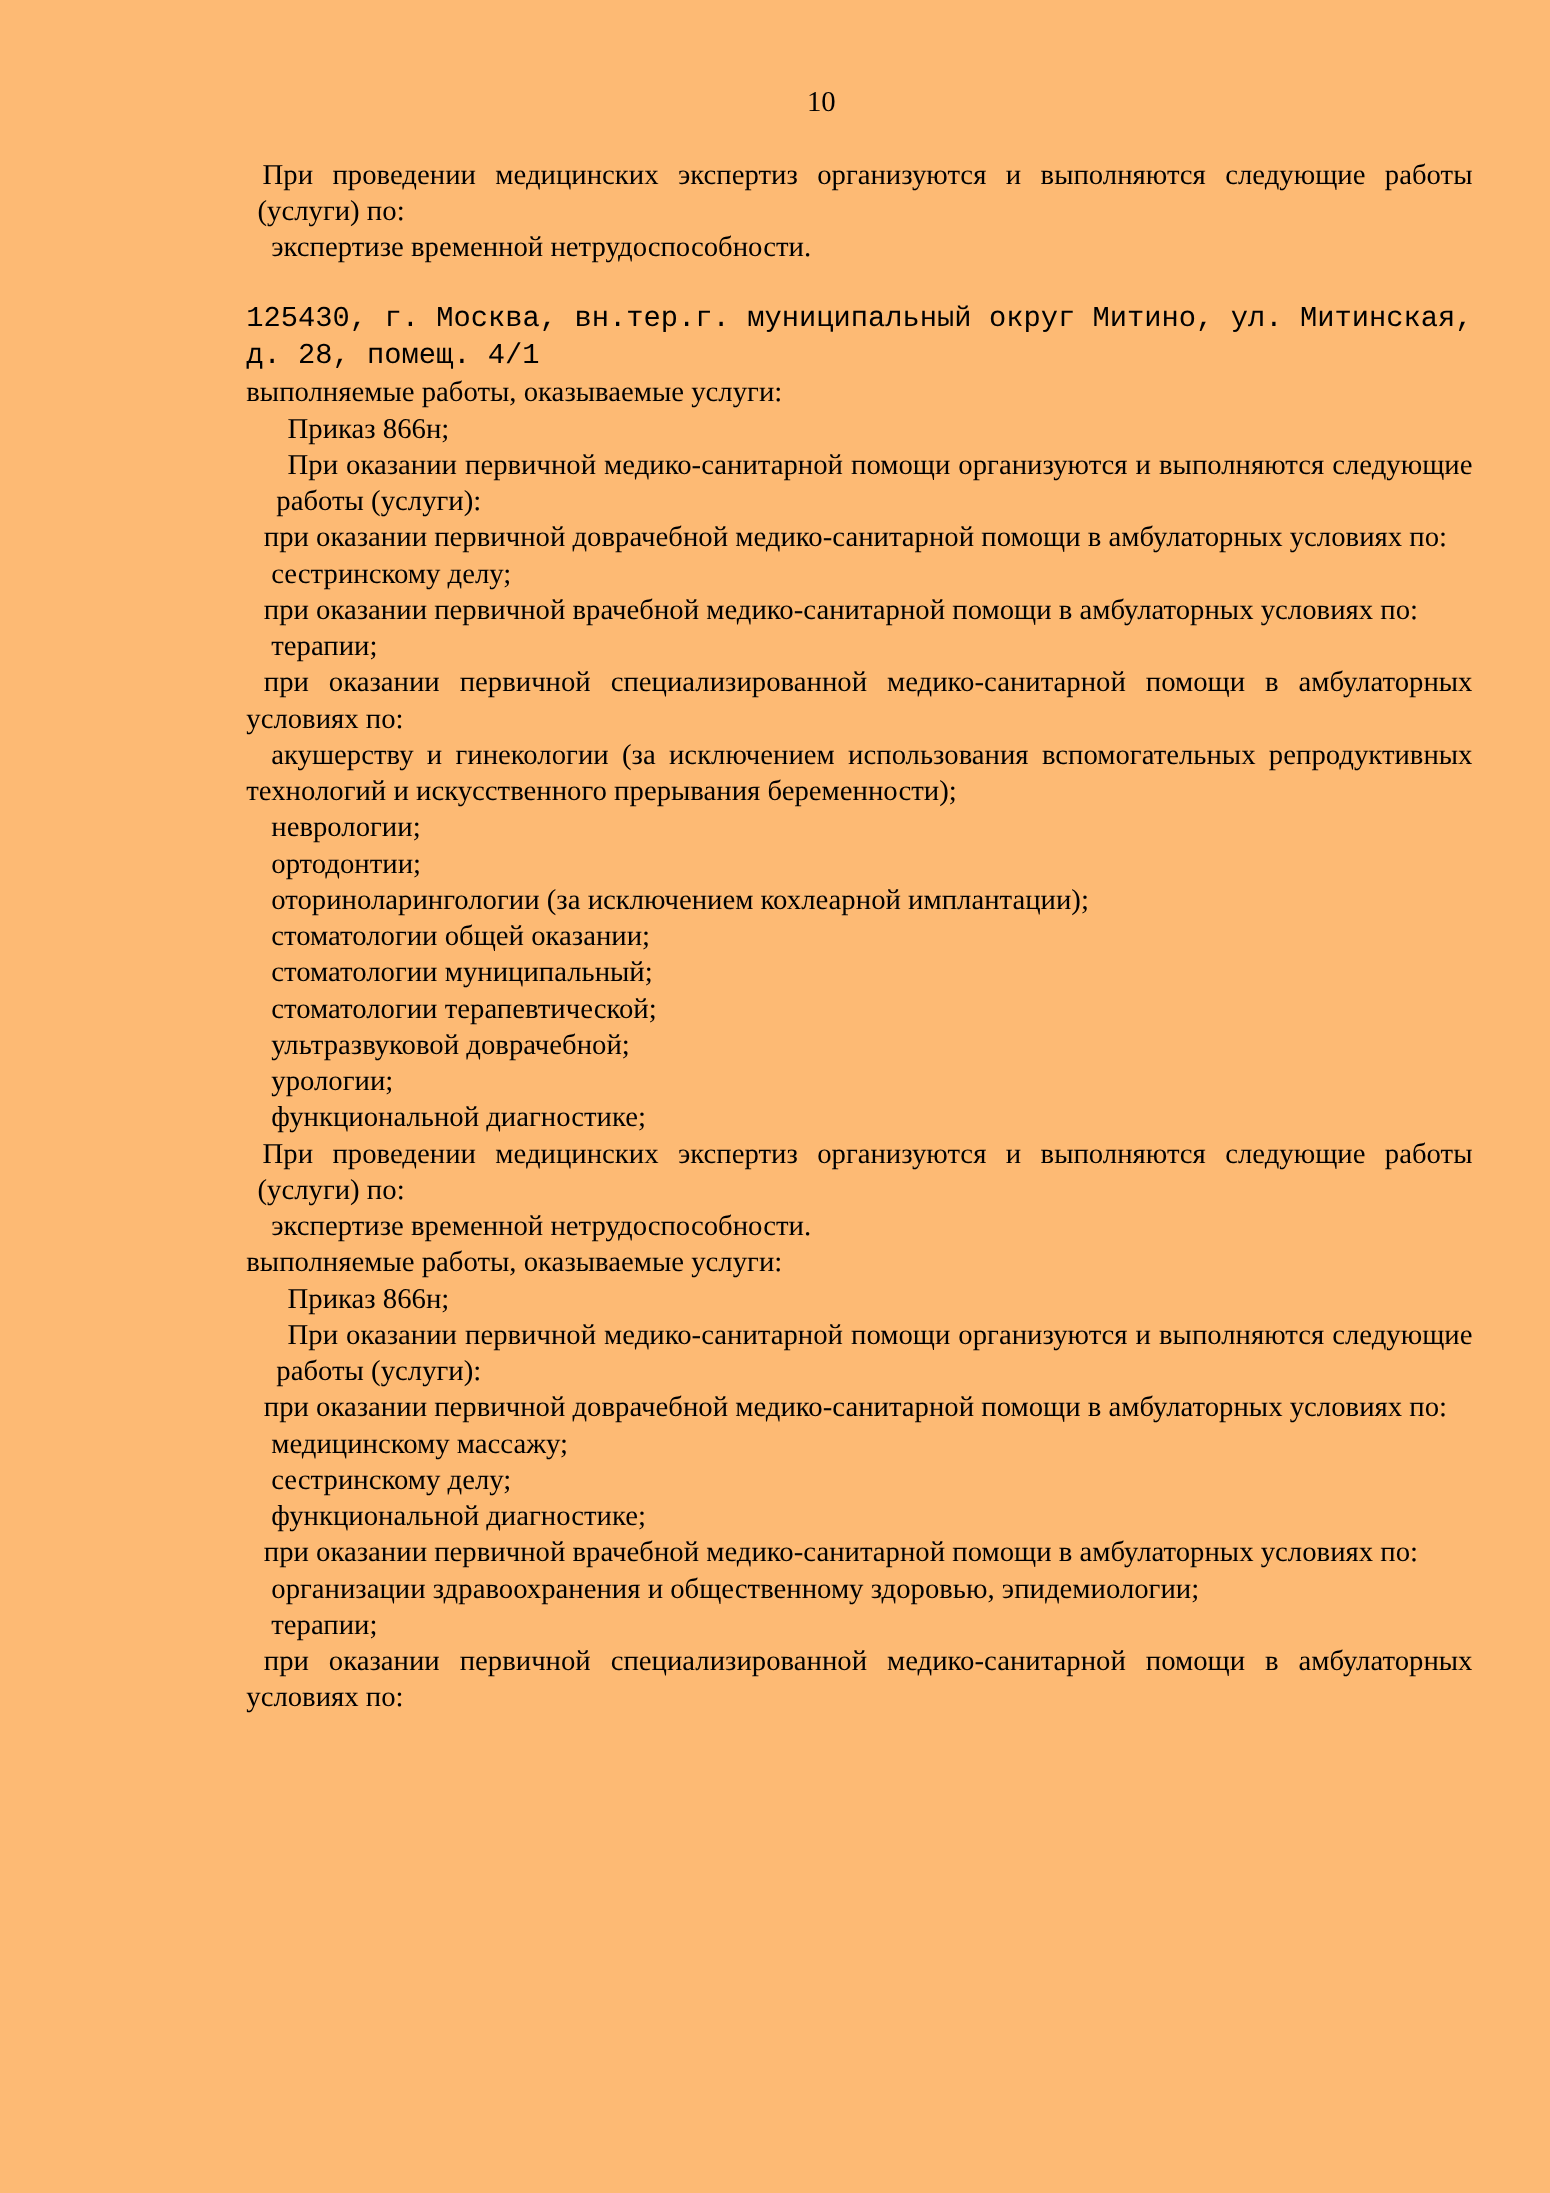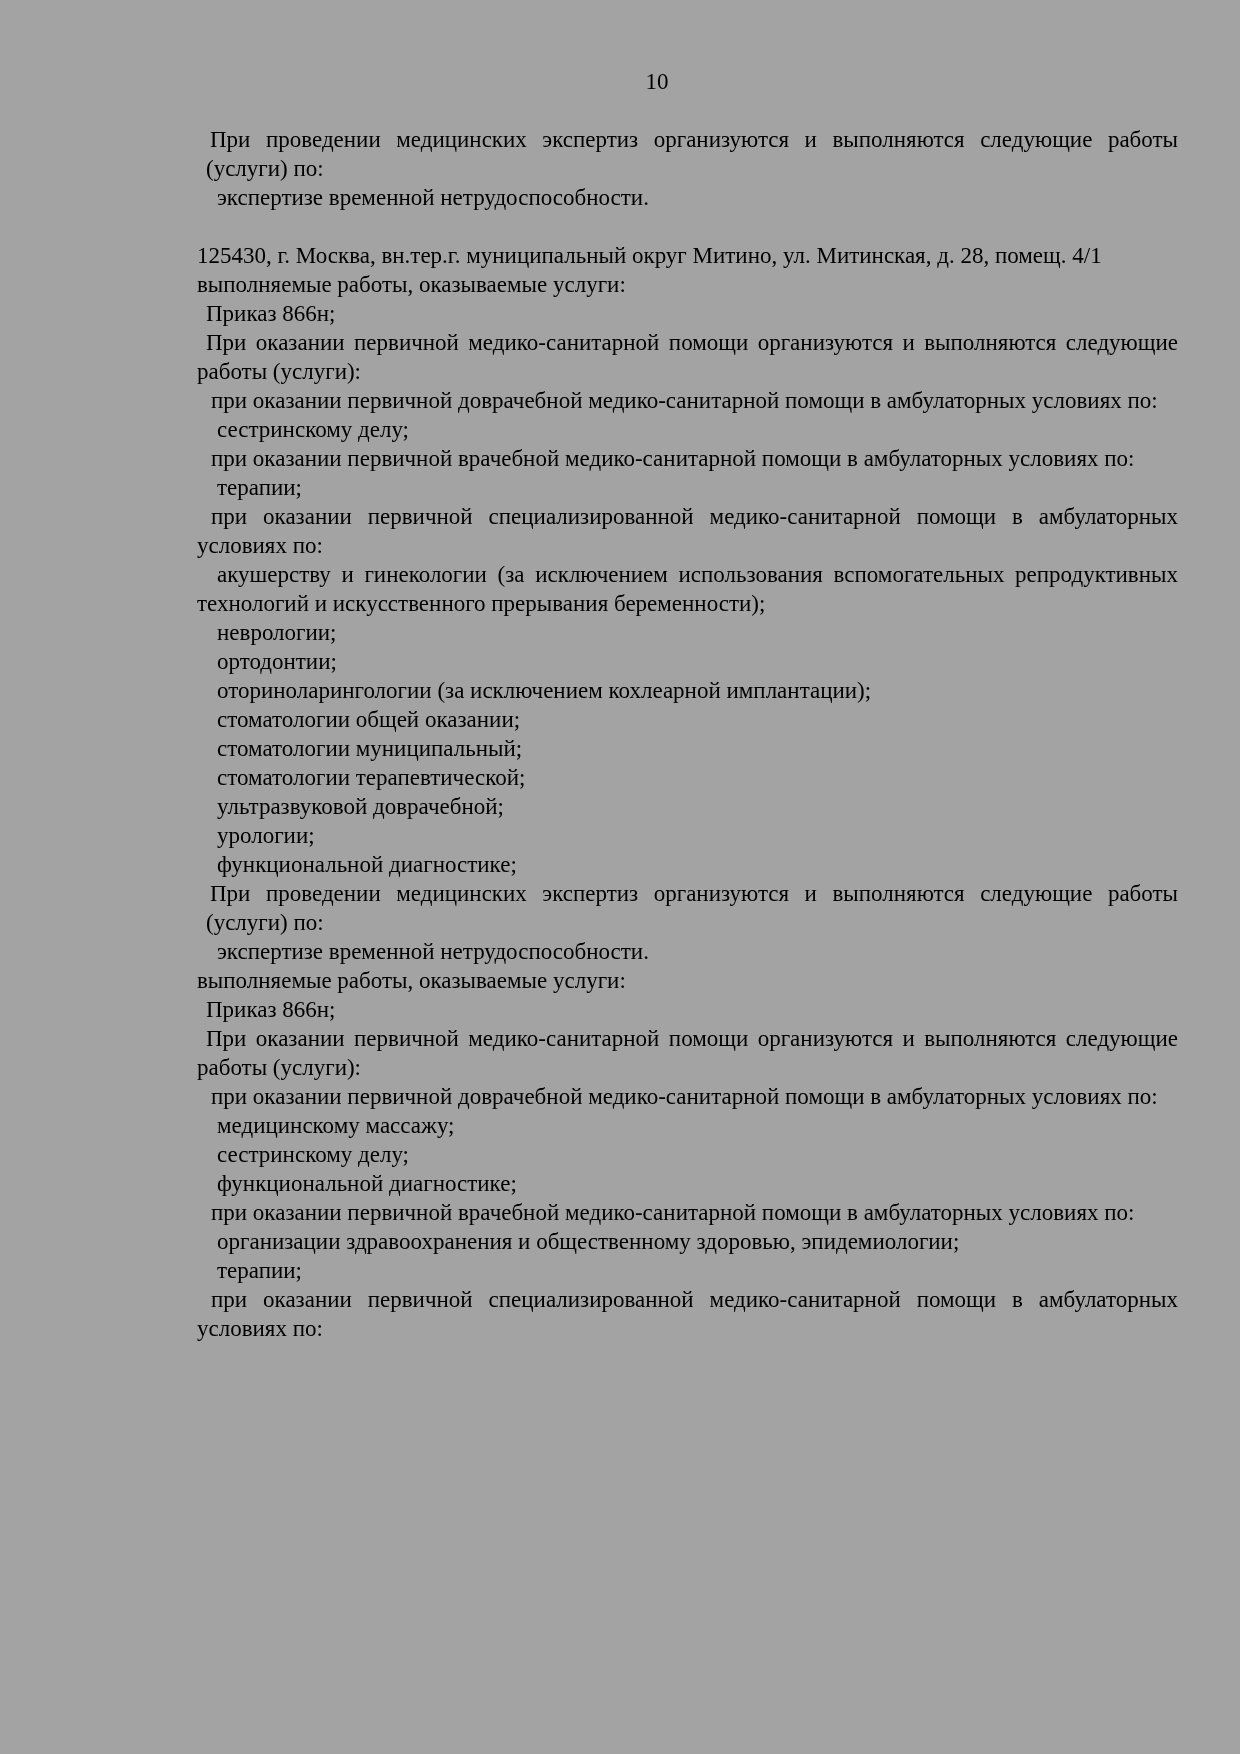--- a/index.html
+++ b/index.html
@@ -1,43 +1,43 @@
 <!DOCTYPE html>
 <html><head>
 <meta charset="utf-8">
 <style>
   html,body{margin:0;padding:0;background:#ffffff;}
   .sheet{
     position:relative;
     width:1240px;
     height:1754px;
-    background:#a3a3a3;
+    background:#fdba74;
     color:#000000;
     font-family:"Liberation Serif","DejaVu Serif",serif;
     font-size:23px;
     line-height:29px;
     overflow:hidden;
   }
   .column{
     position:absolute;
     left:197px;
     top:67px;
     width:981px;
   }
   .pageno{
     width:920px;
     text-align:center;
   }
   p{margin:0;text-align:justify;}
   .gap{margin-top:29px;}
   
   .p-top{padding-left:9px;text-indent:4px;}   
-  .p-addr{text-indent:0;}                      
+  .p-addr{text-indent:0;font-family:Liberation Mono, monospace;}                      
   .p-plain{text-indent:0;}                     
-  .p-l1{text-indent:9px;}                      
+  .p-l1{text-indent:9px;margin-left:24px;}                      
   .p-l2{text-indent:14px;}                     
   .p-item{text-indent:20px;}                   
 </style>
 </head>
 <body>
 
 <div class="sheet">
   <div class="column">
 
     <div class="pageno">10</div>

